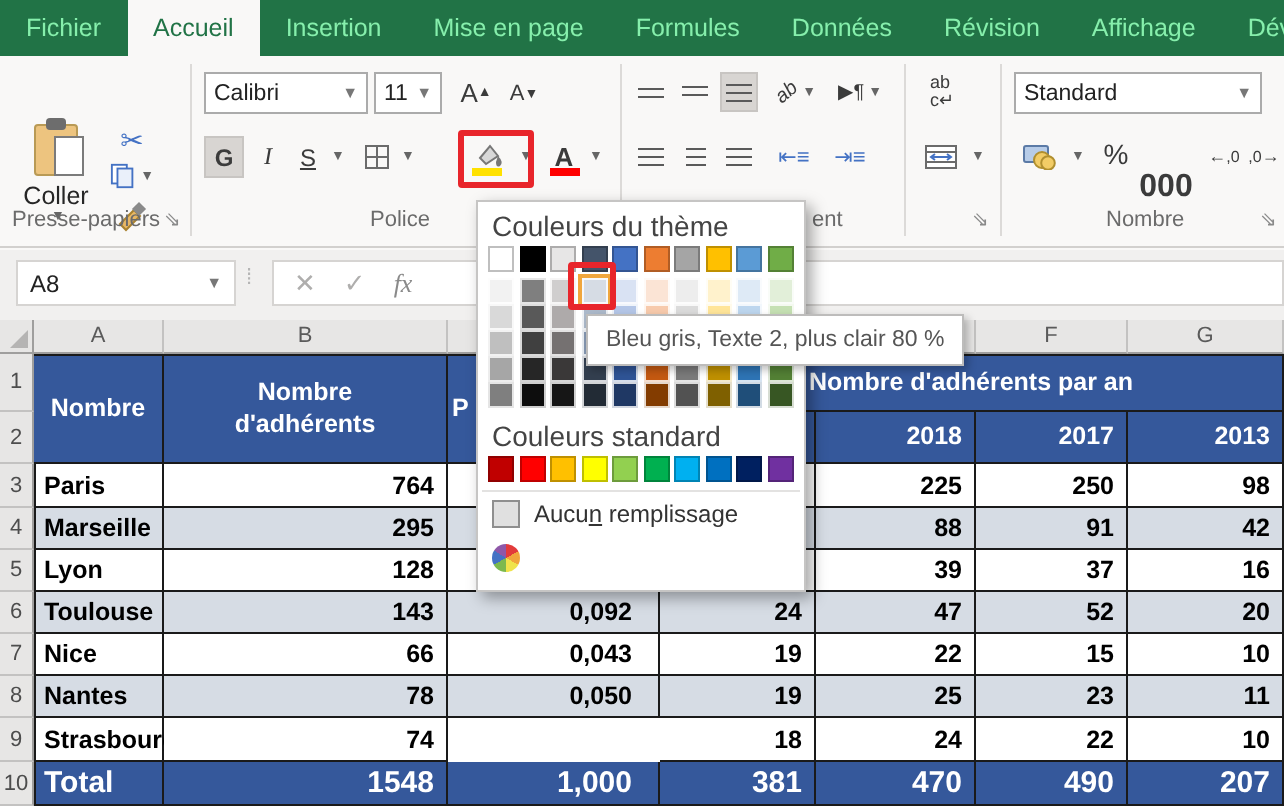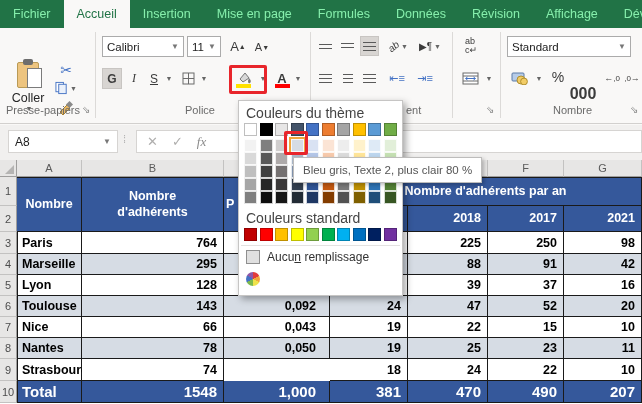--- a/index.html
+++ b/index.html
@@ -271,21 +271,21 @@
       <div class="rnum" style="grid-area: 9 / 1;">8</div>
       <div class="rnum" style="grid-area: 10 / 1;">9</div>
       <div class="rnum" style="grid-area: 11 / 1;">10</div>
       <div class="tcell hd toprow" style="grid-area: 2 / 2 / 4 / 3;">Nombre</div>
       <div class="tcell hd toprow" style="grid-area: 2 / 3 / 4 / 4; padding: 0px 14px;">Nombre d'adhérents</div>
       <div class="tcell hd toprow frag" style="grid-area: 2 / 4 / 4 / 5;">P</div>
       <div class="tcell hd toprow" style="grid-area: 2 / 5 / 3 / 9;">Nombre d'adhérents par an</div>
       <div class="tcell hd yr" style="grid-area: 3 / 5;"></div>
       <div class="tcell hd yr" style="grid-area: 3 / 6;">2018</div>
       <div class="tcell hd yr" style="grid-area: 3 / 7;">2017</div>
-      <div class="tcell hd yr" style="grid-area: 3 / 8;">2021</div>
+      <div class="tcell hd yr" style="grid-area: 3 / 8;">2013</div>
       <div class="tcell city" style="grid-area: 4 / 2;">Paris</div>
       <div class="tcell num" style="grid-area: 4 / 3;">764</div>
       <div class="tcell num cnum" style="grid-area: 4 / 4;"></div>
       <div class="tcell num" style="grid-area: 4 / 5;"></div>
       <div class="tcell num" style="grid-area: 4 / 6;">225</div>
       <div class="tcell num" style="grid-area: 4 / 7;">250</div>
       <div class="tcell num" style="grid-area: 4 / 8;">98</div>
       <div class="tcell city band" style="grid-area: 5 / 2;">Marseille</div>
       <div class="tcell num band" style="grid-area: 5 / 3;">295</div>
       <div class="tcell num cnum band" style="grid-area: 5 / 4;"></div>

